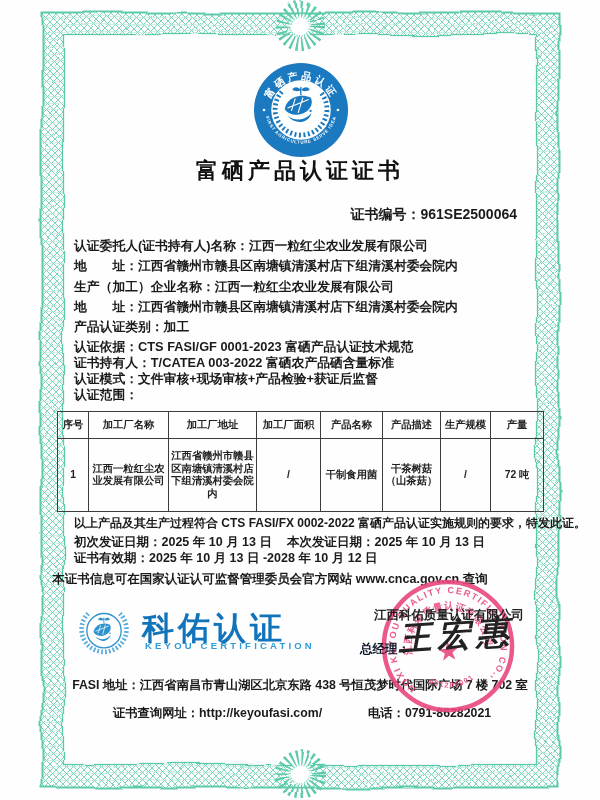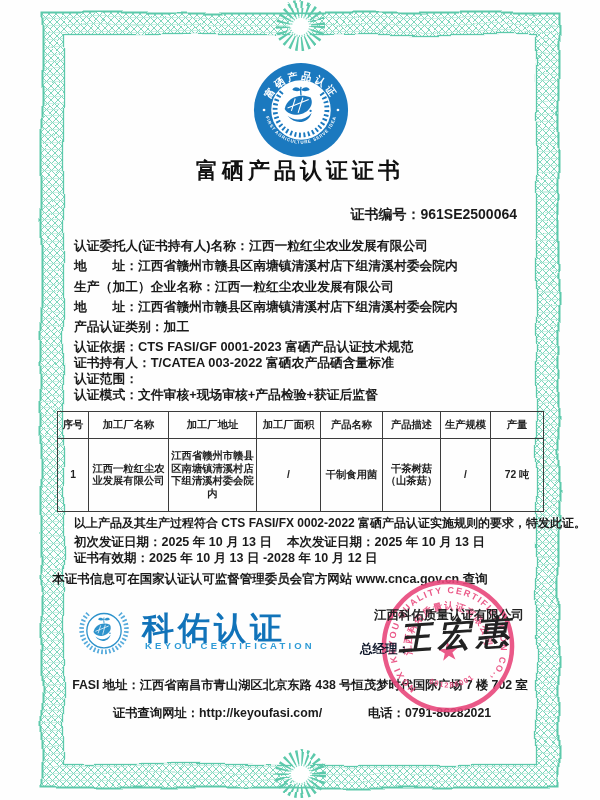--- a/index.html
+++ b/index.html
@@ -143,22 +143,22 @@
   <div class="abs cert-no"><span>证书编号：</span><span>961SE2500064</span></div>
 
   <div class="abs fields">
     <div class="field-line"><span class="field-label">认证委托人(证书持有人)名称：</span><span>江西一粒红尘农业发展有限公司</span></div>
     <div class="field-line"><span class="field-label">地　　址：</span><span>江西省赣州市赣县区南塘镇清溪村店下组清溪村委会院内</span></div>
     <div class="field-line"><span class="field-label">生产（加工）企业名称：</span><span>江西一粒红尘农业发展有限公司</span></div>
     <div class="field-line"><span class="field-label">地　　址：</span><span>江西省赣州市赣县区南塘镇清溪村店下组清溪村委会院内</span></div>
     <div class="field-line"><span class="field-label">产品认证类别：</span><span>加工</span></div>
     <div class="field-line"><span class="field-label">认证依据：</span><span>CTS FASI/GF 0001-2023 富硒产品认证技术规范</span></div>
     <div class="field-line tight"><span class="field-label">证书持有人：</span><span>T/CATEA 003-2022 富硒农产品硒含量标准</span></div>
+    <div class="field-line tight"><span class="field-label">认证模式：</span><span>文件审核+现场审核+产品检验+获证后监督</span></div>
     <div class="field-line tight"><span class="field-label">认证范围：</span></div>
-    <div class="field-line tight"><span class="field-label">认证模式：</span><span>文件审核+现场审核+产品检验+获证后监督</span></div>
   </div>
 
   <div class="abs scope-table">
     <table>
       <colgroup>
         <col style="width:31px">
           <col style="width:80px">
           <col style="width:88px">
           <col style="width:64px">
         <col style="width:62px">

